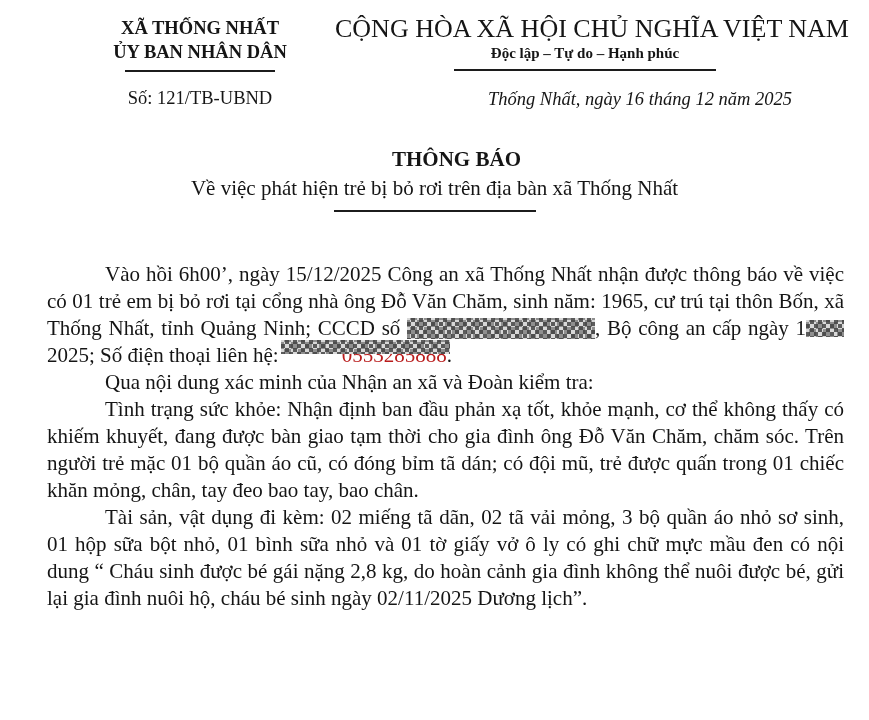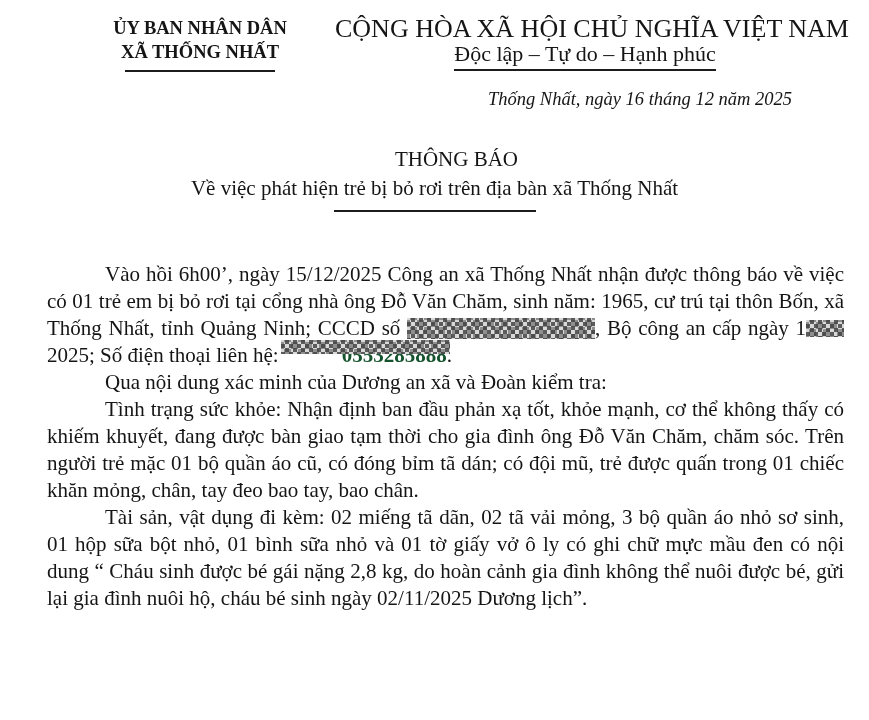--- a/index.html
+++ b/index.html
@@ -24,33 +24,33 @@
   .doc-num { font-size:18.5px; margin-top:16px; white-space:nowrap; }
 
   .hdr-right {
     position:absolute; left:335px; top:16px; width:500px;
     text-align:center;
   }
   .hdr-right .nat-line1 {
     font-weight:normal; font-size:26px; line-height:25px; white-space:nowrap;
   }
   .hdr-right .nat-line2 {
-    font-weight:normal; font-size:22px; line-height:25px; white-space:nowrap;text-align:center;
+    font-weight:bold; font-size:15px; line-height:25px; white-space:nowrap;text-align:center;
   }
   .rule-right { width:262px; margin:3px auto 0 auto; }
   .date-line {
     font-style:italic; font-size:18.5px; margin-top:18px;
     transform:translateX(55px); white-space:nowrap;
   }
 
   
   .title-block {
     position:absolute; left:0; top:146px; width:869px; text-align:center;
   }
-  .title-heading { font-weight:normal; font-size:21px; line-height:26px;margin-left:44px; }
+  .title-heading { font-weight:bold; font-size:21px; line-height:26px;margin-left:44px; }
   .title-subtitle { font-weight:normal; font-size:21px; line-height:29px; margin-top:2px; }
   .rule-title { width:202px; margin:7px auto 0 auto; }
 
   
   .doc-body {
     position:absolute; left:47px; top:261px; width:797px;
     font-size:21px; line-height:27px;
     text-align:justify;
   }
   .doc-body p { margin:0; text-indent:58px; }
@@ -61,49 +61,50 @@
     background-color:#b9b9b9;
     background-image:
       repeating-conic-gradient(rgba(60,60,60,0.8) 0% 25%, rgba(0,0,0,0) 0% 50%),
       repeating-conic-gradient(#8f8f8f 0% 25%, #d8d8d8 0% 50%);
     background-size:8px 8px, 14px 14px;
     background-position:0 0, 3px 2px;
   }
   .mosaic-cccd { width:188px; height:21px; vertical-align:-4px; }
   .mosaic-issue-date { width:38px; height:17px; vertical-align:-2px; }
   .phone-redact { position:relative; display:inline-block; }
-  .phone-digits { color:#14532d;font-weight:bold; }
+  .phone-digits { color:#b91c1c; }
   .phone-overlay {
     position:absolute; left:-3px; right:-3px; top:-2px; height:14px;
   }
 </style>
 </head>
 <body>
 
 <div class="page">
 
   <div class="hdr-left">
+    <div class="org-line">XÃ THỐNG NHẤT</div>
     <div class="org-line">ỦY BAN NHÂN DÂN</div>
-    <div class="org-line">XÃ THỐNG NHẤT</div>
     <div class="rule rule-left"></div>
+    <div class="doc-num">Số: 121/TB-UBND</div>
   </div>
 
   <div class="hdr-right">
     <div class="nat-line1">CỘNG HÒA XÃ HỘI CHỦ NGHĨA VIỆT NAM</div>
     <div class="nat-line2">Độc lập – Tự do – Hạnh phúc</div>
     <div class="rule rule-right"></div>
     <div class="date-line">Thống Nhất, ngày 16 tháng 12 năm 2025</div>
   </div>
 
   <div class="title-block">
     <div class="title-heading">THÔNG BÁO</div>
     <div class="title-subtitle">Về việc phát hiện trẻ bị bỏ rơi trên địa bàn xã Thống Nhất</div>
     <div class="rule rule-title"></div>
   </div>
 
   <div class="doc-body">
     <p><span>Vào hồi 6h00’, ngày 15/12/2025 Công an xã Thống Nhất nhận được thông báo về việc có 01 trẻ em bị bỏ rơi tại cổng nhà ông Đỗ Văn Chăm, sinh năm: 1965, cư trú tại thôn Bốn, xã Thống Nhất, tỉnh Quảng Ninh; CCCD số </span><span class="mosaic mosaic-cccd"></span><span>, Bộ công an cấp ngày 1</span><span class="mosaic mosaic-issue-date"></span><span>2025; Số điện thoại liên hệ: </span><span class="phone-redact"><span class="phone-digits">0553285888</span><span class="mosaic phone-overlay"></span></span><span>.</span></p>
-    <p>Qua nội dung xác minh của Dương an xã và Đoàn kiểm tra:</p>
+    <p>Qua nội dung xác minh của Nhận an xã và Đoàn kiểm tra:</p>
     <p>Tình trạng sức khỏe: Nhận định ban đầu phản xạ tốt, khỏe mạnh, cơ thể không thấy có khiếm khuyết, đang được bàn giao tạm thời cho gia đình ông Đỗ Văn Chăm, chăm sóc. Trên người trẻ mặc 01 bộ quần áo cũ, có đóng bỉm tã dán; có đội mũ, trẻ được quấn trong 01 chiếc khăn mỏng, chân, tay đeo bao tay, bao chân.</p>
     <p>Tài sản, vật dụng đi kèm: 02 miếng tã dãn, 02 tã vải mỏng, 3 bộ quần áo nhỏ sơ sinh, 01 hộp sữa bột nhỏ, 01 bình sữa nhỏ và 01 tờ giấy vở ô ly có ghi chữ mực mầu đen có nội dung “ Cháu sinh được bé gái nặng 2,8 kg, do hoàn cảnh gia đình không thể nuôi được bé, gửi lại gia đình nuôi hộ, cháu bé sinh ngày 02/11/2025 Dương lịch”.</p>
   </div>
 
 </div>
 
 </body></html>

